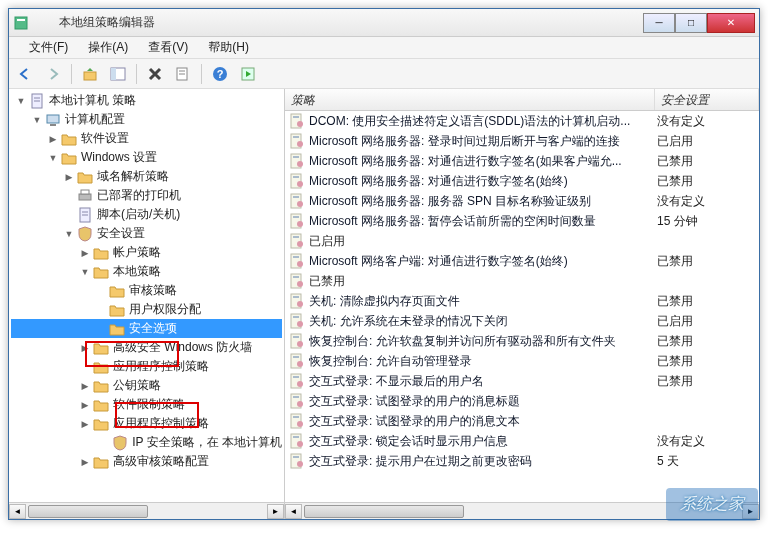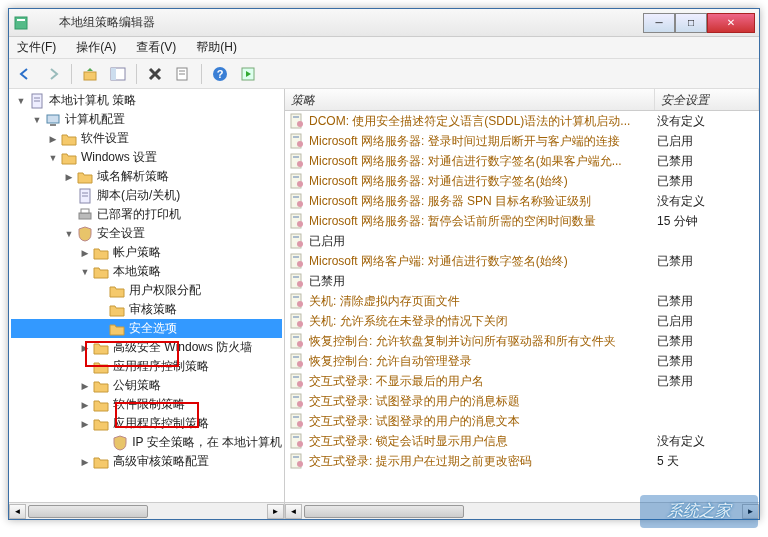--- a/index.html
+++ b/index.html
@@ -5,21 +5,21 @@
 * { box-sizing: border-box; margin: 0; padding: 0; }
 body { font-family: "Microsoft YaHei", Tahoma, sans-serif; font-size: 12px; background: #fff; width: 768px; height: 537px; overflow: hidden; position: relative; }
 .window { width: 752px; height: 512px; margin: 8px; border: 1px solid #3a6ea5; box-shadow: 0 0 8px rgba(0,0,0,0.3); display: flex; flex-direction: column; background: #fff; }
 .titlebar { height: 28px; background: linear-gradient(to bottom, #f8f8f8, #e8e8e8); display: flex; align-items: center; padding: 0 4px; border-bottom: 1px solid #ccc; }
 .titlebar .icon { width: 16px; height: 16px; margin-right: 6px; }
 .titlebar .title { flex: 1; font-size: 12px; color: #333; margin-left: 24px; }
 .winbtns { display: flex; gap: 0; }
 .winbtn { width: 32px; height: 20px; display: flex; align-items: center; justify-content: center; border: 1px solid #888; background: linear-gradient(#f0f0f0,#d0d0d0); font-size: 10px; cursor: default; }
 .winbtn.close { background: linear-gradient(#e68,#c33); color: #fff; border-color: #a22; width: 48px; }
 .winbtn.min, .winbtn.max { background: linear-gradient(#eef,#cde); }
-.menubar { height: 22px; display: flex; align-items: center; padding: 0 4px; background: #f5f5f5; border-bottom: 1px solid #ddd; gap: 12px; }
+.menubar { height: 22px; display: flex; align-items: center; padding: 0 16px; background: #f5f5f5; border-bottom: 1px solid #ddd; gap: 12px; }
 .menubar span { font-size: 12px; color: #222; cursor: default; padding: 2px 4px; }
 .toolbar { height: 30px; display: flex; align-items: center; padding: 0 4px; background: #f5f5f5; border-bottom: 1px solid #ddd; gap: 4px; }
 .tbtn { width: 24px; height: 24px; display: flex; align-items: center; justify-content: center; border: 1px solid transparent; cursor: default; }
 .tsep { width: 1px; height: 20px; background: #ccc; margin: 0 2px; }
 .content { flex: 1; display: flex; overflow: hidden; }
 .tree-pane { width: 276px; border-right: 1px solid #ccc; overflow: auto; background: #fff; position: relative; }
 .tree { padding: 2px; }
 .tree-node { display: flex; align-items: center; height: 19px; white-space: nowrap; cursor: default; }
 .tree-node .exp { width: 12px; text-align: center; color: #666; font-size: 9px; margin-right: 2px; }
 .tree-node .nicon { width: 16px; height: 16px; margin-right: 4px; flex-shrink: 0; }
@@ -28,27 +28,27 @@
 .tree-node.selected .label { color: #fff; }
 .redbox { position: absolute; border: 2px solid #d00; pointer-events: none; }
 .list-pane { flex: 1; display: flex; flex-direction: column; overflow: hidden; }
 .list-header { height: 22px; display: flex; background: linear-gradient(#fdfdfd,#ececec); border-bottom: 1px solid #ccc; font-style: italic; }
 .list-header .col { padding: 3px 6px; border-right: 1px solid #ddd; font-size: 12px; color: #333; }
 .col-policy { flex: 1; }
 .col-setting { width: 104px; }
 .list-body { flex: 1; overflow: auto; }
 .list-row { display: flex; align-items: center; height: 20px; padding: 0 4px; cursor: default; }
 .list-row .ricon { width: 16px; height: 16px; margin-right: 4px; flex-shrink: 0; }
-.list-row .rpolicy { flex: 1; white-space: nowrap; overflow: hidden; text-overflow: ellipsis; font-size: 12px; color: #a16207; }
+.list-row .rpolicy { flex: 1; white-space: nowrap; overflow: hidden; text-overflow: ellipsis; font-size: 12px; color: #0f172a; }
 .list-row .rsetting { width: 98px; font-size: 12px; color: #222; }
 .hscroll { height: 17px; background: #f0f0f0; border-top: 1px solid #ccc; display: flex; align-items: center; }
 .hscroll .arrow { width: 17px; height: 15px; background: linear-gradient(#fafafa,#ddd); border: 1px solid #bbb; display: flex; align-items: center; justify-content: center; font-size: 8px; }
 .hscroll .track { flex: 1; height: 15px; position: relative; }
 .hscroll .thumb { position: absolute; height: 13px; top: 1px; background: linear-gradient(#e8e8e8,#ccc); border: 1px solid #999; border-radius: 2px; }
-.watermark { position: absolute; right: 10px; bottom: 9px; color: rgba(255,255,255,0.85); font-size: 16px; font-style: italic; text-shadow: 0 0 3px #06a; pointer-events: none; background: rgba(20,100,180,0.4); padding: 6px 27px; border-radius: 4px; }
+.watermark { position: absolute; right: 10px; bottom: 16px; color: rgba(255,255,255,0.85); font-size: 16px; font-style: italic; text-shadow: 0 0 3px #06a; pointer-events: none; background: rgba(20,100,180,0.4); padding: 6px 14px; border-radius: 4px; }
 
 .folder { fill: #f5c96b; stroke: #c89a3a; }
 .doc { fill: #eef; stroke: #88a; }
 </style>
 </head>
 <body>
 
 <div class="window">
   <div class="titlebar">
     <svg class="icon" viewBox="0 0 16 16">
@@ -159,35 +159,35 @@
           <div class="tree-node" style="padding-left: 52px;">
             <span class="exp">▶</span>
             <svg class="nicon" viewBox="0 0 16 16">
               <path class="folder" d="M1 4 L6 4 L7 6 L15 6 L15 14 L1 14 Z"></path>
             </svg>
             <span class="label">域名解析策略</span>
           </div>
           <div class="tree-node" style="padding-left: 52px;">
             <span class="exp"></span>
             <svg class="nicon" viewBox="0 0 16 16">
+              <rect x="2" y="6" width="12" height="6" fill="#bbb" stroke="#888"></rect>
+              <rect x="4" y="2" width="8" height="4" fill="#fff" stroke="#888"></rect>
+            </svg>
+            <span class="label">已部署的打印机</span>
+          </div>
+          <div class="tree-node" style="padding-left: 52px;">
+            <span class="exp"></span>
+            <svg class="nicon" viewBox="0 0 16 16">
               <rect class="doc" x="3" y="1" width="10" height="14"></rect>
               <line x1="5" y1="5" x2="11" y2="5" stroke="#88a"></line>
               <line x1="5" y1="8" x2="11" y2="8" stroke="#88a"></line>
             </svg>
             <span class="label">脚本(启动/关机)</span>
           </div>
           <div class="tree-node" style="padding-left: 52px;">
-            <span class="exp"></span>
-            <svg class="nicon" viewBox="0 0 16 16">
-              <rect x="2" y="6" width="12" height="6" fill="#bbb" stroke="#888"></rect>
-              <rect x="4" y="2" width="8" height="4" fill="#fff" stroke="#888"></rect>
-            </svg>
-            <span class="label">已部署的打印机</span>
-          </div>
-          <div class="tree-node" style="padding-left: 52px;">
             <span class="exp">▼</span>
             <svg class="nicon" viewBox="0 0 16 16">
               <path d="M8 1 L14 3 L14 8 Q14 14 8 15 Q2 14 2 8 L2 3 Z" fill="#e8c46a" stroke="#b88"></path>
             </svg>
             <span class="label">安全设置</span>
           </div>
           <div class="tree-node" style="padding-left: 68px;">
             <span class="exp">▶</span>
             <svg class="nicon" viewBox="0 0 16 16">
               <path class="folder" d="M1 4 L6 4 L7 6 L15 6 L15 14 L1 14 Z"></path>
@@ -199,28 +199,28 @@
             <svg class="nicon" viewBox="0 0 16 16">
               <path class="folder" d="M1 4 L6 4 L7 6 L15 6 L15 14 L1 14 Z"></path>
             </svg>
             <span class="label">本地策略</span>
           </div>
           <div class="tree-node" style="padding-left: 84px;">
             <span class="exp"></span>
             <svg class="nicon" viewBox="0 0 16 16">
               <path class="folder" d="M1 4 L6 4 L7 6 L15 6 L15 14 L1 14 Z"></path>
             </svg>
+            <span class="label">审核策略</span>
+          </div>
+          <div class="tree-node" style="padding-left: 84px;">
+            <span class="exp"></span>
+            <svg class="nicon" viewBox="0 0 16 16">
+              <path class="folder" d="M1 4 L6 4 L7 6 L15 6 L15 14 L1 14 Z"></path>
+            </svg>
             <span class="label">用户权限分配</span>
-          </div>
-          <div class="tree-node" style="padding-left: 84px;">
-            <span class="exp"></span>
-            <svg class="nicon" viewBox="0 0 16 16">
-              <path class="folder" d="M1 4 L6 4 L7 6 L15 6 L15 14 L1 14 Z"></path>
-            </svg>
-            <span class="label">审核策略</span>
           </div>
           <div class="tree-node selected" style="padding-left: 84px;">
             <span class="exp"></span>
             <svg class="nicon" viewBox="0 0 16 16">
               <path class="folder" d="M1 4 L6 4 L7 6 L15 6 L15 14 L1 14 Z"></path>
             </svg>
             <span class="label">安全选项</span>
           </div>
           <div class="tree-node" style="padding-left: 68px;">
             <span class="exp">▶</span>

